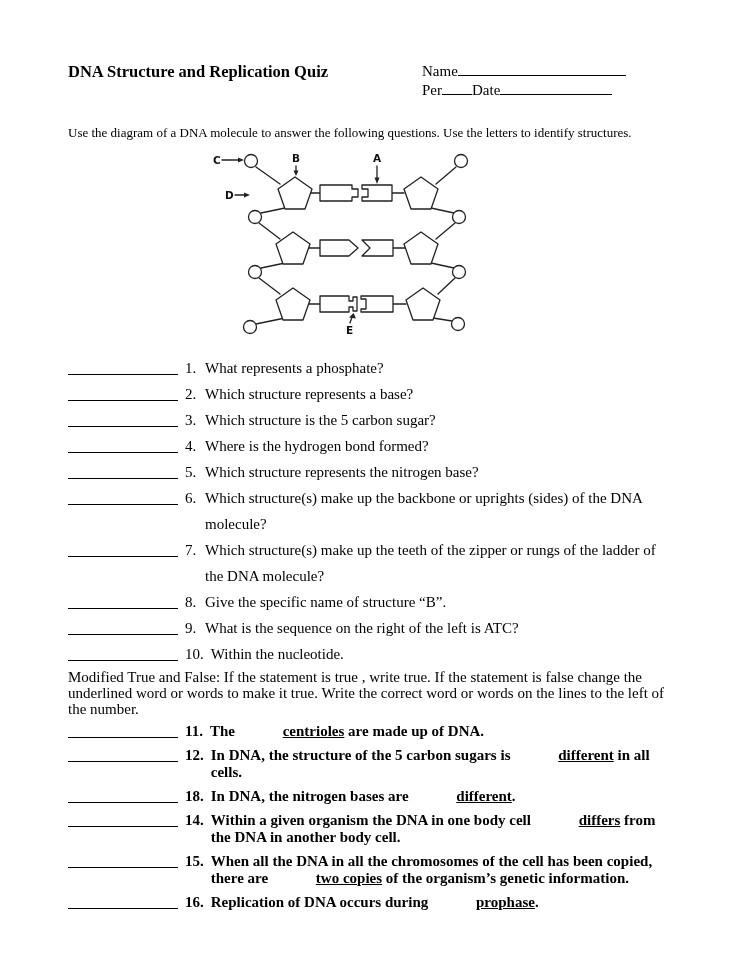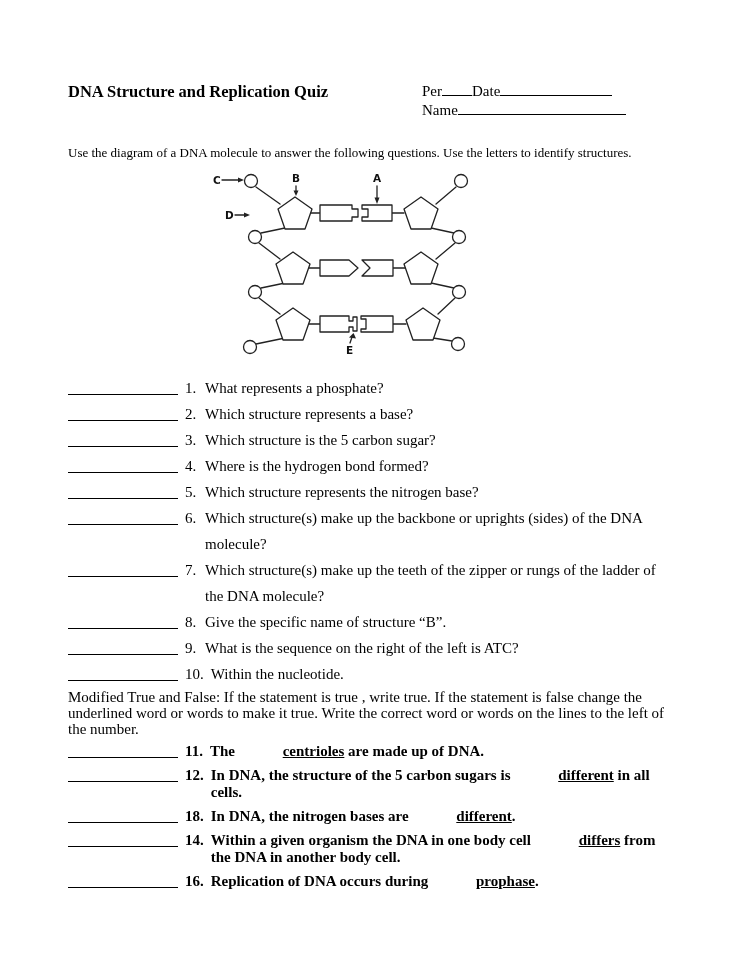--- a/index.html
+++ b/index.html
@@ -1,20 +1,20 @@
 <!DOCTYPE html>
 <html><head>
 <meta charset="utf-8">
 <style>
   html, body { margin: 0; padding: 0; background: #ffffff; }
   body {
     width: 749px; height: 970px; overflow: hidden;
     font-family: "Liberation Serif", serif; color: #000;
   }
-  .page { padding: 82px 64px 0 68px; }
+  .page { padding: 62px 64px 0 68px; }
 
   .header-row { display: flex; align-items: flex-start; }
   .title { font-size: 16.5px; font-weight: bold; margin: 0; flex: 1; }
   .name-block { width: 263px; flex: none; font-size: 15px; line-height: 19px; }
 
   .blank { display: inline-block; border-bottom: 1px solid #000; }
   .name-blank { width: 168px; height: 13px; }
   .per-blank  { width: 30px;  height: 13px; }
   .date-blank { width: 112px; height: 13px; }
 
@@ -36,22 +36,22 @@
   .u { text-decoration: underline; margin-left: 44px; }
 </style>
 </head>
 <body>
 
 <div class="page">
 
   <div class="header-row">
     <h1 class="title">DNA Structure and Replication Quiz</h1>
     <div class="name-block">
+      <div><span>Name</span><span class="blank name-blank"></span></div>
       <div><span>Per</span><span class="blank per-blank"></span><span>Date</span><span class="blank date-blank"></span></div>
-      <div><span>Name</span><span class="blank name-blank"></span></div>
     </div>
   </div>
 
   <p class="intro">Use the diagram of a DNA molecule to answer the following questions. Use the letters to identify structures.</p>
 
   <div class="diagram">
     <svg width="280" height="200" viewBox="0 0 280 200">
       <g stroke="#222" stroke-width="1.3" fill="none" stroke-linejoin="round" stroke-linecap="round">
         <g>
           <line x1="48" y1="20" x2="72" y2="37"></line>
@@ -197,18 +197,23 @@
       <span class="q-num">18.</span>
       <span class="q-text"><span>In DNA, the nitrogen bases are </span><span class="u">different</span><span>.</span></span>
     </div>
     <div class="q-row tf-row">
       <span class="blank q-blank"></span>
       <span class="q-num">14.</span>
       <span class="q-text"><span>Within a given organism the DNA in one body cell </span><span class="u">differs</span><span> from the DNA in another body cell.</span></span>
     </div>
     <div class="q-row tf-row">
       <span class="blank q-blank"></span>
+      <span class="q-num">15.</span>
+      <span class="q-text"><span>When all the DNA in all the chromosomes of the cell has been copied, there are </span><span class="u">two copies</span><span> of the organism’s genetic information.</span></span>
+    </div>
+    <div class="q-row tf-row">
+      <span class="blank q-blank"></span>
       <span class="q-num">16.</span>
       <span class="q-text"><span>Replication of DNA occurs during </span><span class="u">prophase</span><span>.</span></span>
     </div>
   </div>
 
 </div>
 
 </body></html>

